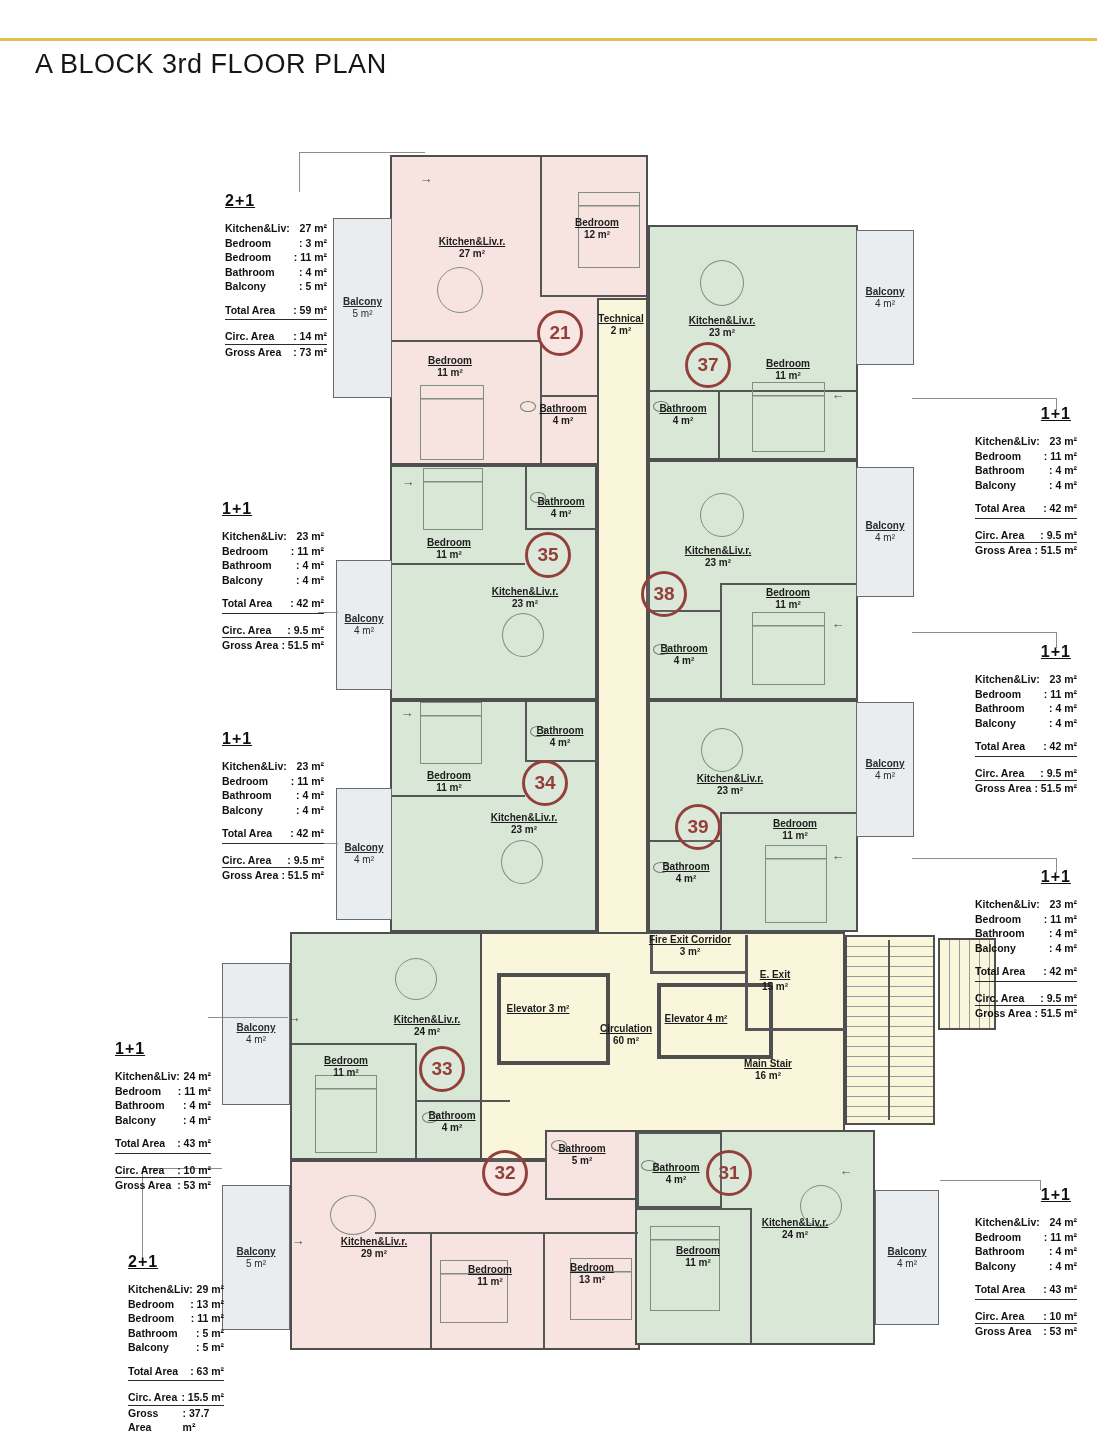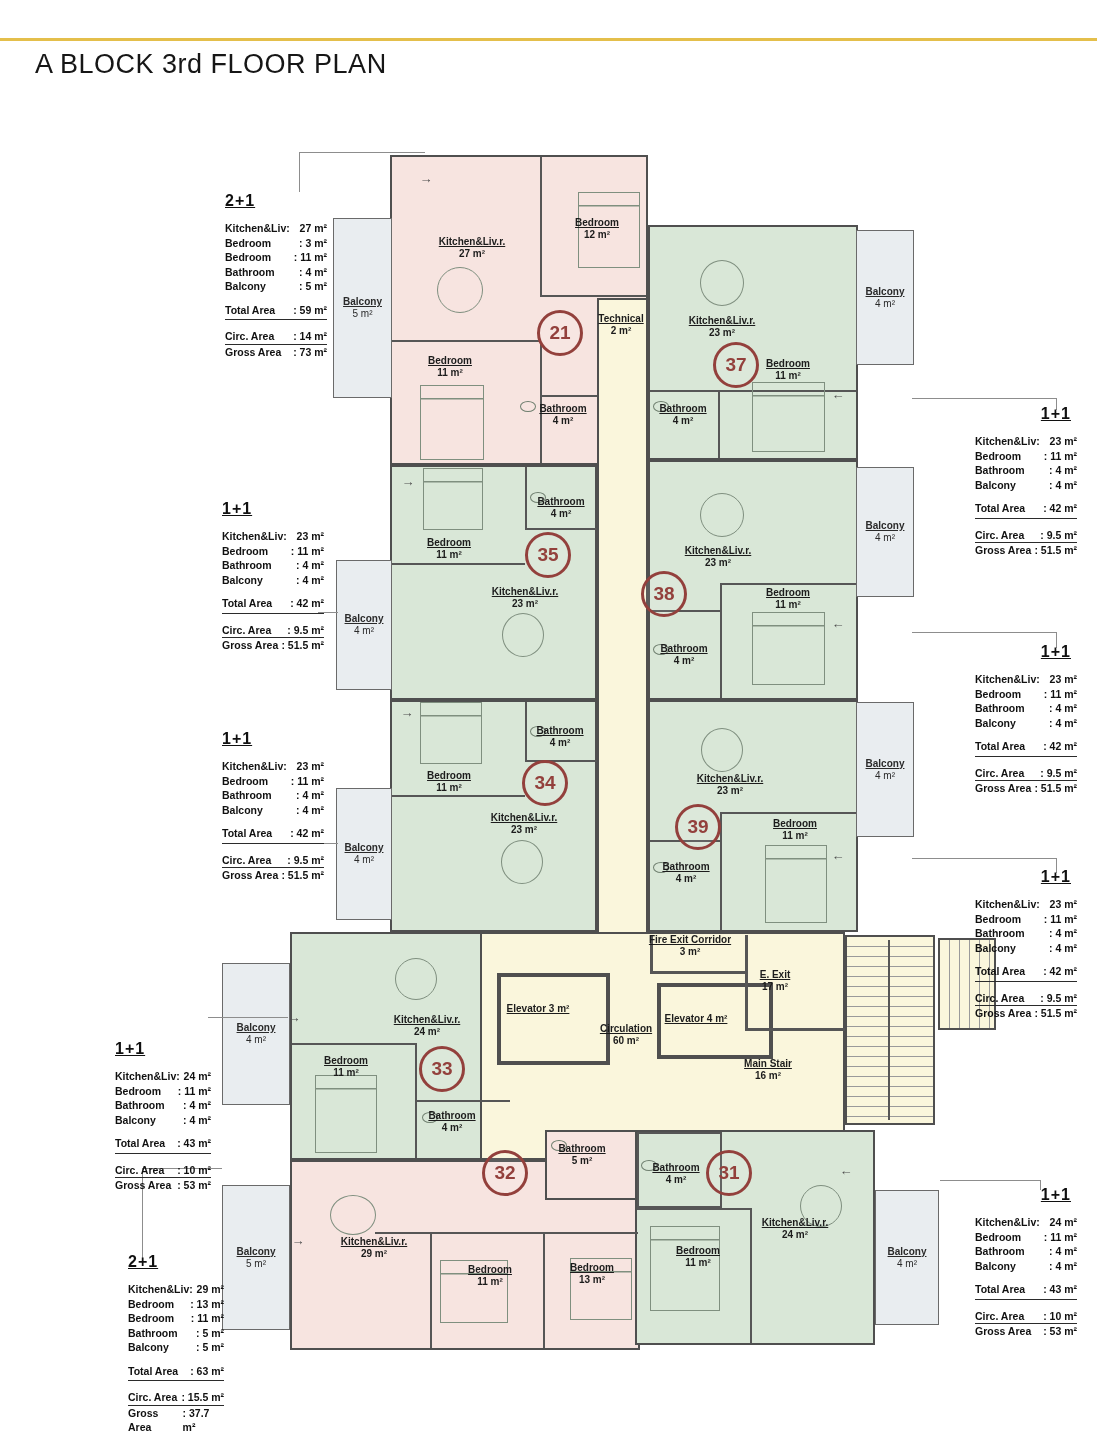--- a/index.html
+++ b/index.html
@@ -266,21 +266,21 @@
   <div class="room-label" style="left:686px;top:873px">
     <span class="rname">Bathroom</span>
     <span class="rarea">4 m²</span>
   </div>
   <div class="room-label" style="left:690px;top:946px">
     <span class="rname">Fire Exit Corridor</span>
     <span class="rarea">3 m²</span>
   </div>
   <div class="room-label" style="left:775px;top:981px">
     <span class="rname">E. Exit</span>
-    <span class="rarea">17 m²</span>
+    <span class="rarea">15 m²</span>
   </div>
   <div class="room-label" style="left:538px;top:1009px">
     <span class="rname">Elevator  3 m²</span>
     <span class="rarea"></span>
   </div>
   <div class="room-label" style="left:696px;top:1019px">
     <span class="rname">Elevator  4 m²</span>
     <span class="rarea"></span>
   </div>
   <div class="room-label" style="left:626px;top:1035px">
@@ -326,21 +326,21 @@
   <div class="room-label" style="left:698px;top:1257px">
     <span class="rname">Bedroom</span>
     <span class="rarea">11 m²</span>
   </div>
   <div class="room-label" style="left:795px;top:1229px">
     <span class="rname">Kitchen&amp;Liv.r.</span>
     <span class="rarea">24 m²</span>
   </div>
 
   <div class="unit-circle" style="left:560px;top:333px">21</div>
-  <div class="unit-circle" style="left:736px;top:365px">37</div>
+  <div class="unit-circle" style="left:708px;top:365px">37</div>
   <div class="unit-circle" style="left:548px;top:555px">35</div>
   <div class="unit-circle" style="left:664px;top:594px">38</div>
   <div class="unit-circle" style="left:545px;top:783px">34</div>
   <div class="unit-circle" style="left:698px;top:827px">39</div>
   <div class="unit-circle" style="left:442px;top:1069px">33</div>
   <div class="unit-circle" style="left:505px;top:1173px">32</div>
   <div class="unit-circle" style="left:729px;top:1173px">31</div>
 
   <div class="leader" style="left:299px;top:152px;width:1px;height:40px"></div>
   <div class="leader" style="left:299px;top:152px;width:126px;height:1px"></div>

